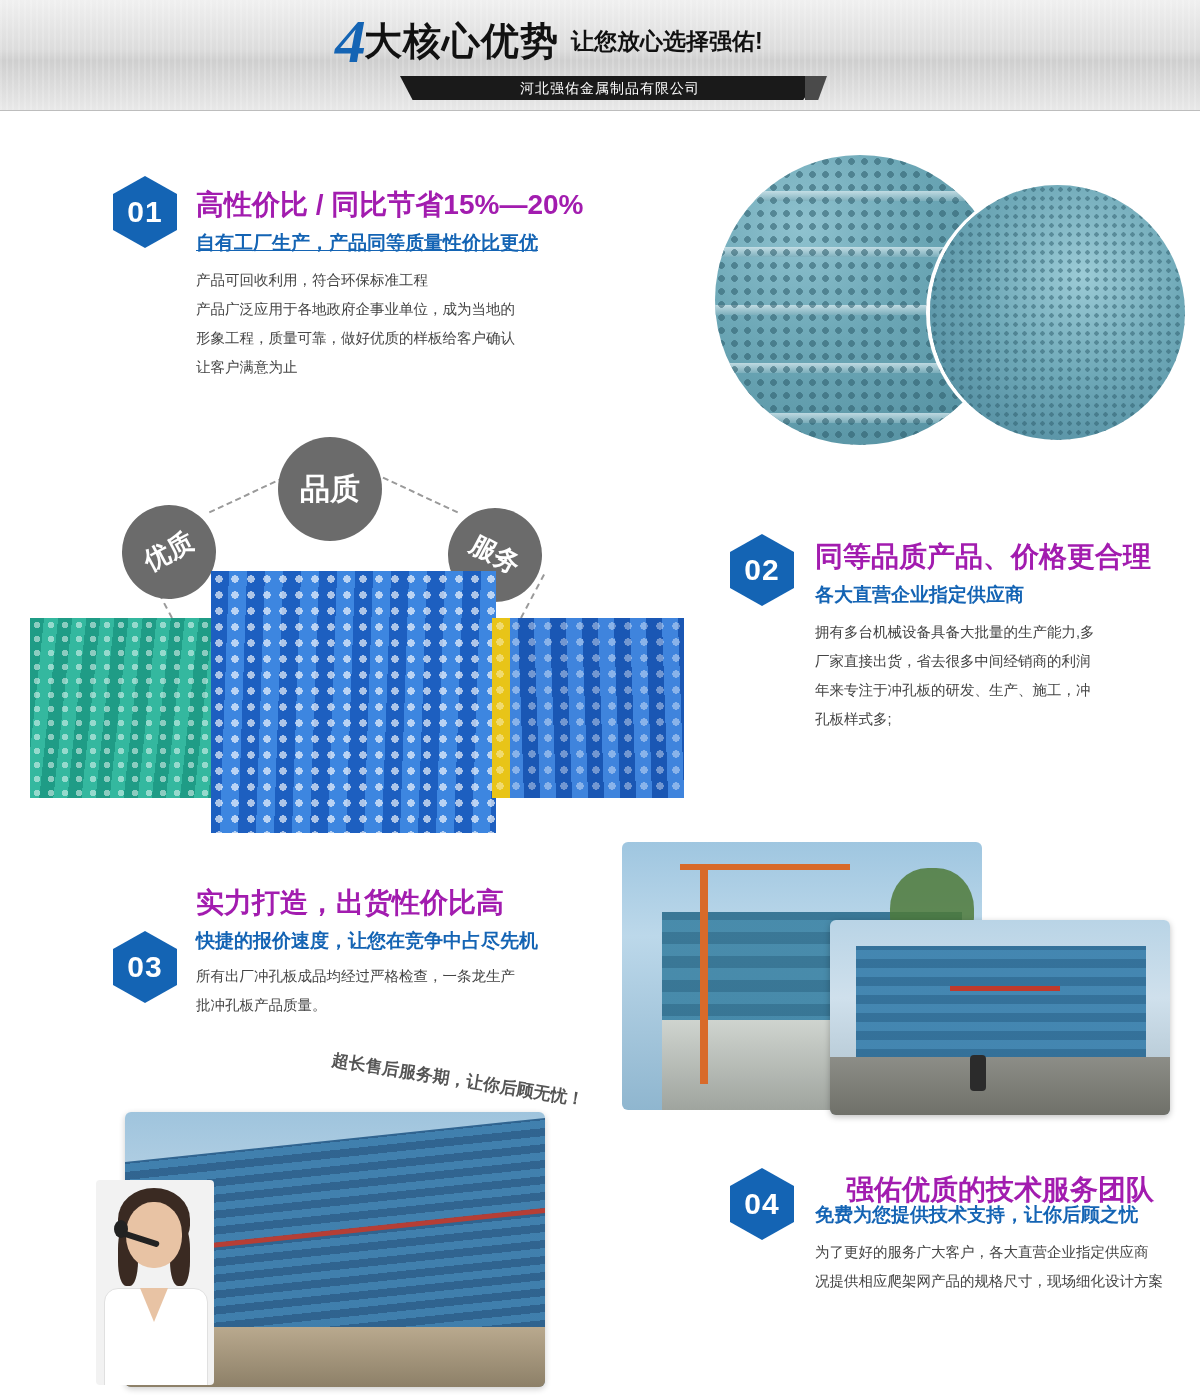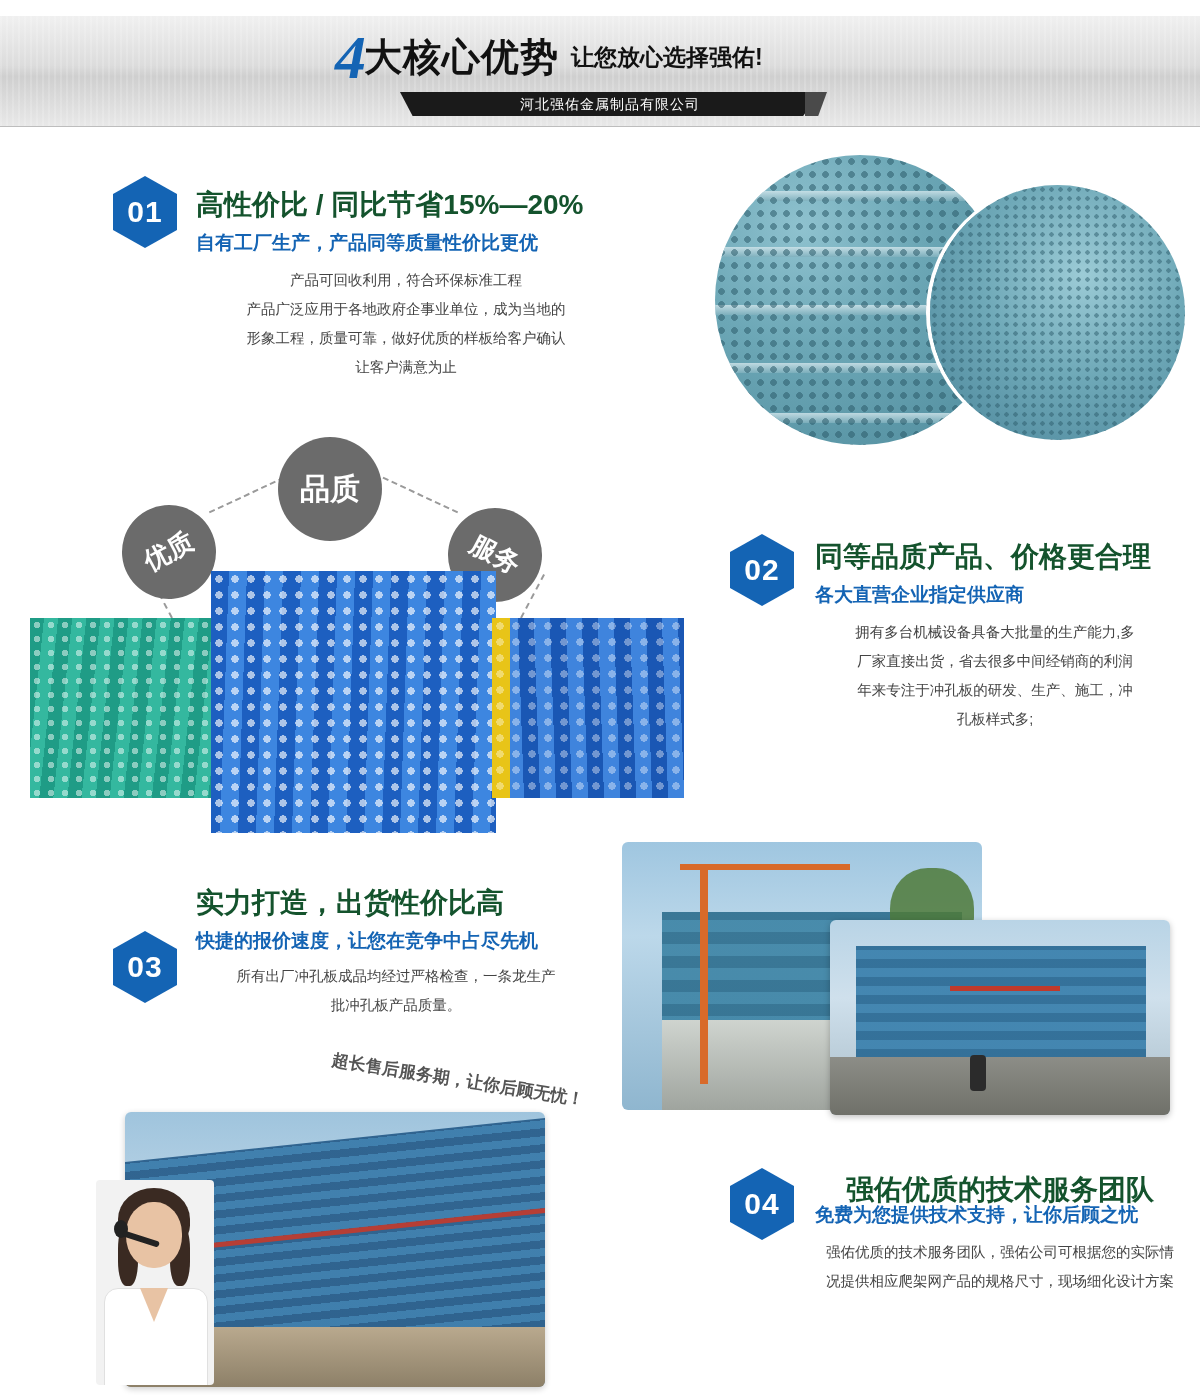--- a/index.html
+++ b/index.html
@@ -5,21 +5,21 @@
   html,body{margin:0;padding:0;}
   body{
     width:1200px;height:1400px;position:relative;overflow:hidden;
     background:#ffffff;
     font-family:"Liberation Sans","DejaVu Sans",sans-serif;
     color:#333;
   }
 
   
   .header{
-    position:absolute;left:0;top:16px;width:1200px;height:110px;
+    position:absolute;left:0;top:0;width:1200px;height:110px;
     background:linear-gradient(180deg,#f0f0f0 0%,#dcdcdc 45%,#cfcfcf 55%,#e8e8e8 100%);
     border-bottom:1px solid #bdbdbd;
     overflow:hidden;
   }
   .hdr-stripe{
     position:absolute;left:0;top:0;width:1200px;height:110px;
     background:repeating-linear-gradient(90deg,rgba(255,255,255,.45) 0 2px,rgba(0,0,0,0) 2px 6px);
     opacity:.35;
   }
   .hdr-inner{position:absolute;left:0;top:0;width:1200px;height:110px;}
@@ -55,24 +55,24 @@
 
   
   .hexnum{
     position:absolute;width:64px;height:72px;
     background:#1464b4;
     clip-path:polygon(50% 0%,100% 25%,100% 75%,50% 100%,0% 75%,0% 25%);
     color:#fff;font-size:30px;font-weight:bold;
     display:flex;align-items:center;justify-content:center;
     letter-spacing:1px;
   }
-  .h1{font-size:28px;font-weight:bold;color:#14532d;position:absolute;white-space:nowrap;}
+  .h1{font-size:28px;font-weight:bold;color:#a21caf;position:absolute;white-space:nowrap;}
   .h2{font-size:19px;font-weight:bold;color:#1464b4;position:absolute;white-space:nowrap;}
   .para{position:absolute;font-size:14.5px;line-height:29px;color:#444;}
-  .para div{white-space:nowrap;text-align:center;}
+  .para div{white-space:nowrap;}
 
   
   .photo{position:absolute;overflow:hidden;background:#cfd8dc;}
   .rounded{border-radius:6px;}
 
   
   .circ{position:absolute;border-radius:50%;overflow:hidden;}
   .circ-a{
     left:715px;top:155px;width:290px;height:290px;
     background:
@@ -268,21 +268,21 @@
     <div class="hdr-title">
       <span class="big4">4</span><span class="hdr-main">大核心优势</span><span class="hdr-sub">让您放心选择强佑!</span>
     </div>
     <div class="hdr-ribbon">河北强佑金属制品有限公司</div>
     <div class="hdr-ribbon-tail"></div>
   </div>
 </div>
 
 <div class="hexnum" style="left:113px;top:176px;">01</div>
 <div class="h1" style="left:196px;top:186px;">高性价比 / 同比节省15%—20%</div>
-<div class="h2" style="left:196px;top:230px;">自有工厂生产，产品同等质量性价比更优</div>
+<div class="h2" style="left:196px;top:230px;text-decoration:underline;">自有工厂生产，产品同等质量性价比更优</div>
 <div class="para" style="left:196px;top:266px;width:420px;">
   <div>产品可回收利用，符合环保标准工程</div>
   <div>产品广泛应用于各地政府企事业单位，成为当地的</div>
   <div>形象工程，质量可靠，做好优质的样板给客户确认</div>
   <div>让客户满意为止</div>
 </div>
 
 <div class="circ circ-a">
   <div class="slat" style="top:36px;"></div>
   <div class="slat" style="top:92px;"></div>
@@ -343,21 +343,21 @@
   <div class="mesh"></div>
   <div class="red"></div>
   <div class="grd"></div>
   <div class="person"></div>
 </div>
 
 <div class="hexnum" style="left:730px;top:1168px;">04</div>
 <div class="h1" style="left:846px;top:1158px;margin-top:13px;">强佑优质的技术服务团队</div>
 <div class="h2" style="left:815px;top:1202px;">免费为您提供技术支持，让你后顾之忧</div>
 <div class="para" style="left:815px;top:1238px;width:370px;">
-  <div>强佑优质的技术服务团队，强佑公司可根据您的实际情</div>
+  <div>为了更好的服务广大客户，各大直营企业指定供应商</div>
   <div>况提供相应爬架网产品的规格尺寸，现场细化设计方案</div>
 </div>
 
 <div class="handwrite">超长售后服务期，让你后顾无忧！</div>
 
 <div class="photo rounded ph4">
   <div class="fence"></div>
   <div class="redline"></div>
   <div class="ground"></div>
 </div>

